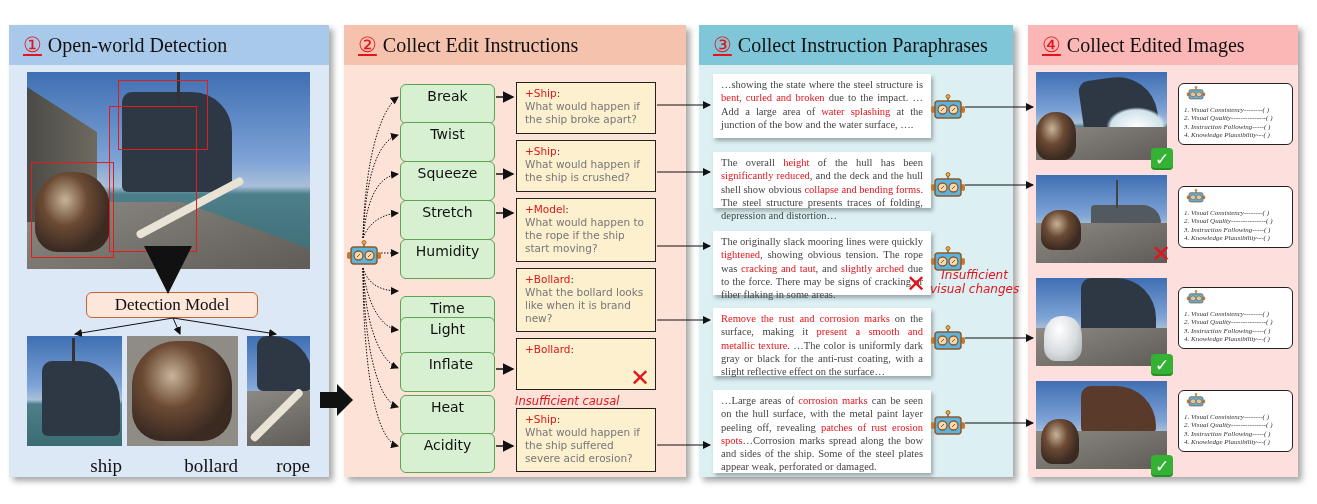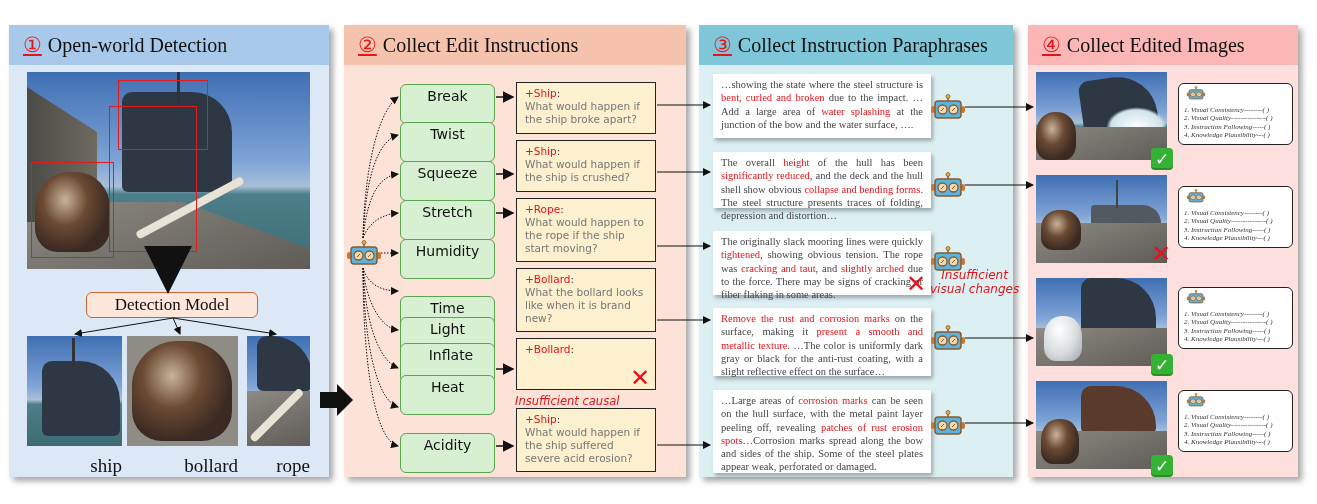--- a/index.html
+++ b/index.html
@@ -93,34 +93,34 @@
   </div>
 </div>
 
 <div class="cat-btn" style="top:84px;">Break</div>
 <div class="cat-btn" style="top:122px;">Twist</div>
 <div class="cat-btn" style="top:161px;">Squeeze</div>
 <div class="cat-btn" style="top:200px;">Stretch</div>
 <div class="cat-btn" style="top:239px;">Humidity</div>
 <div class="cat-btn" style="top:296px;">Time</div>
 <div class="cat-btn" style="top:317px;">Light</div>
-<div class="cat-btn" style="top:343px;padding-left:7px;">Inflate</div>
-<div class="cat-btn" style="top:375px;">Heat</div>
+<div class="cat-btn" style="top:352px;padding-left:7px;">Inflate</div>
+<div class="cat-btn" style="top:395px;">Heat</div>
 <div class="cat-btn" style="top:433px;">Acidity</div>
 
 <div class="q-card" style="top:82px;height:52px;">
   <span class="obj">+Ship</span><span class="colon">:</span><br>
   <span>What would happen if the ship broke apart?</span>
 </div>
 <div class="q-card" style="top:140px;height:52px;">
   <span class="obj">+Ship</span><span class="colon">:</span><br>
   <span>What would happen if the ship is crushed?</span>
 </div>
 <div class="q-card" style="top:198px;height:64px;">
-  <span class="obj">+Rope</span><span class="colon">:</span><br>
+  <span class="obj">+Model</span><span class="colon">:</span><br>
   <span>What would happen to the rope if the ship start moving?</span>
 </div>
 <div class="q-card" style="top:268px;height:64px;">
   <span class="obj">+Bollard</span><span class="colon">:</span><br>
   <span>What the bollard looks like when it is brand new?</span>
 </div>
 <div class="q-card" style="top:338px;height:52px;">
   <span class="obj">+Bollard</span><span class="colon">:</span><br>
 </div>
 <div class="redx" style="left:630px;top:366px;font-size:24px;">✕</div>

